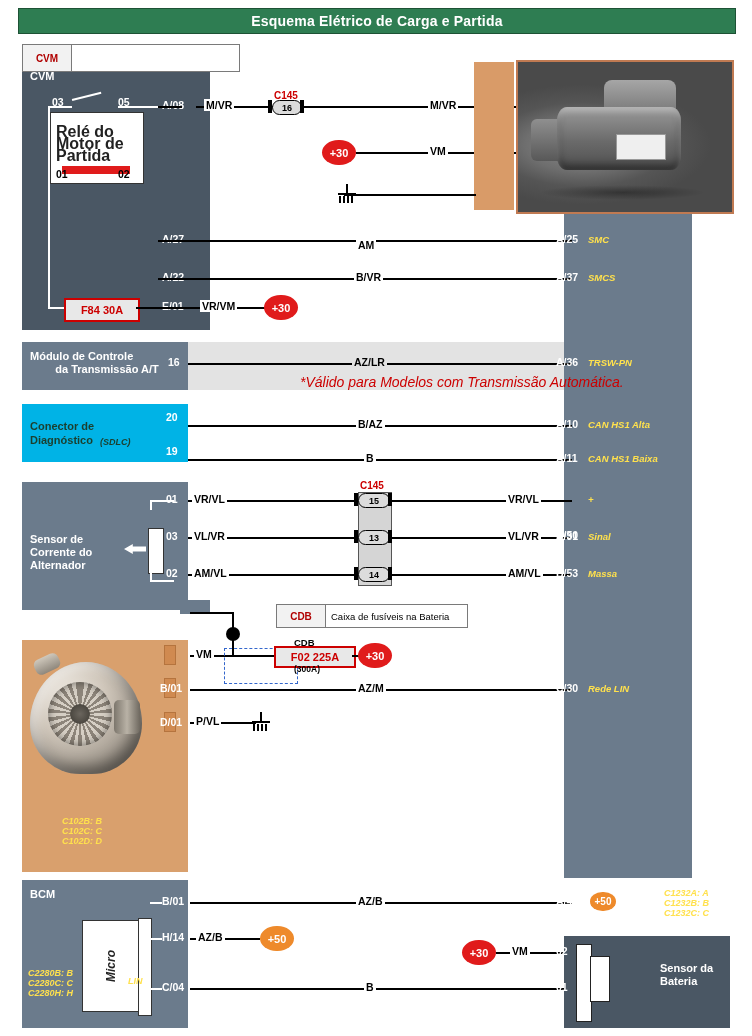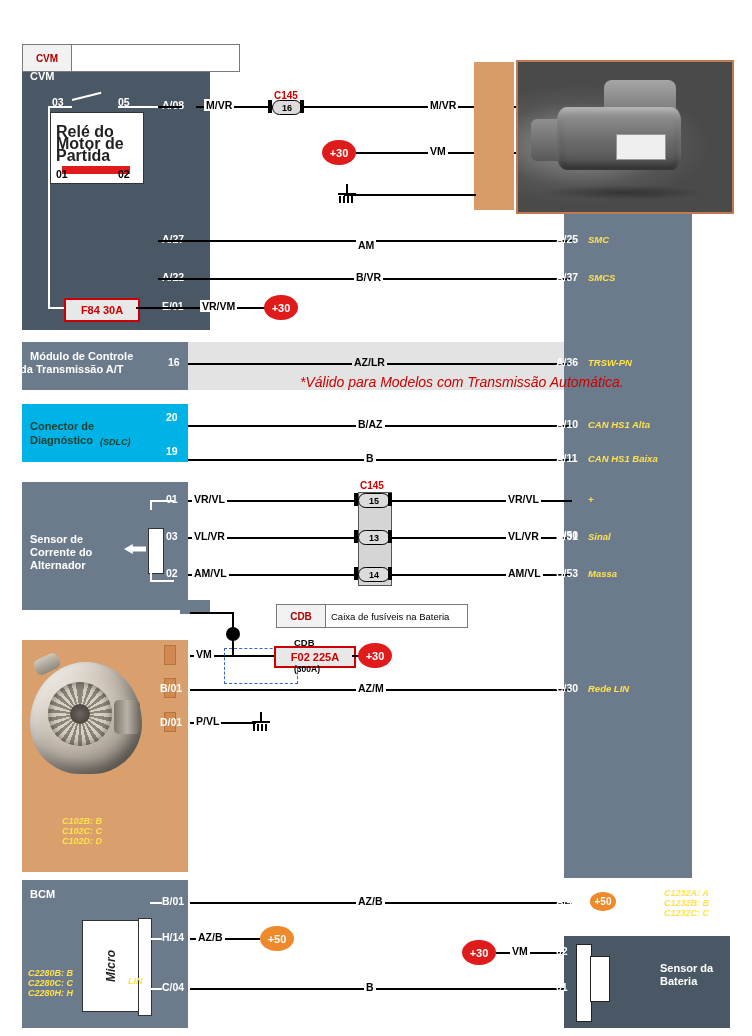--- a/index.html
+++ b/index.html
@@ -186,20 +186,21 @@
   }
   .note-red{color:#cc0000;font-style:italic;font-size:14px;}
   .sdlc-txt{color:#1b3f2e;font-weight:bold;font-size:11px;}
   .sdlc-sub{color:#1b3f2e;font-weight:bold;font-size:9px;font-style:italic;}
 </style>
 </head>
 <body>
 
 <div class="root">
 
+  <div class="abs title-bar">Esquema Elétrico de Carga e Partida</div>
 
   <div class="abs grey-box" style="left:564px;top:62px;width:128px;height:816px;"></div>
   <div class="side-label" style="left:694px;top:400px;">Módulo de Controle do Motor</div>
 
   <div class="abs dark-box" style="left:22px;top:62px;width:188px;height:268px;"></div>
   <div class="abs box-label" style="left:30px;top:70px;">CVM</div>
 
   <div class="abs legend" style="left:22px;top:44px;width:216px;height:26px;">
     <div class="key">CVM</div>
   </div>
@@ -275,21 +276,21 @@
   <div class="abs lbl-y" style="left:588px;top:272px;">SMCS</div>
 
   <div class="abs pin" style="left:162px;top:300px;">E/01</div>
   <div class="abs wire" style="left:158px;top:307px;width:108px;"></div>
   <div class="abs lbl" style="left:200px;top:300px;">VR/VM</div>
   <div class="abs node node-red" style="left:264px;top:295px;width:34px;height:25px;border-radius:17px/13px;">+30</div>
 
   <div class="abs lightgrey-box" style="left:22px;top:342px;width:542px;height:48px;"></div>
   <div class="abs grey-box" style="left:22px;top:342px;width:166px;height:48px;"></div>
   <div class="abs box-label" style="left:30px;top:350px;width:150px;">Módulo de Controle</div>
-  <div class="abs box-label" style="left:20px;top:363px;width:150px;">da Transmissão A/T</div>
+  <div class="abs box-label" style="left:32px;top:363px;width:150px;text-align:center;">da Transmissão A/T</div>
   <div class="abs pin" style="left:168px;top:356px;">16</div>
   <div class="abs wire" style="left:188px;top:363px;width:384px;"></div>
   <div class="abs lbl" style="left:352px;top:356px;background:#e3e3e3;">AZ/LR</div>
   <div class="abs pin" style="left:556px;top:356px;">A/36</div>
   <div class="abs lbl-y" style="left:588px;top:357px;">TRSW-PN</div>
   <div class="abs note-red" style="left:300px;top:374px;">*Válido para Modelos com Transmissão Automática.</div>
 
   <div class="abs cyan-box" style="left:22px;top:404px;width:166px;height:58px;"></div>
   <div class="abs sdlc-txt" style="left:30px;top:420px;">Conector de</div>
   <div class="abs sdlc-txt" style="left:30px;top:434px;">Diagnóstico</div>

